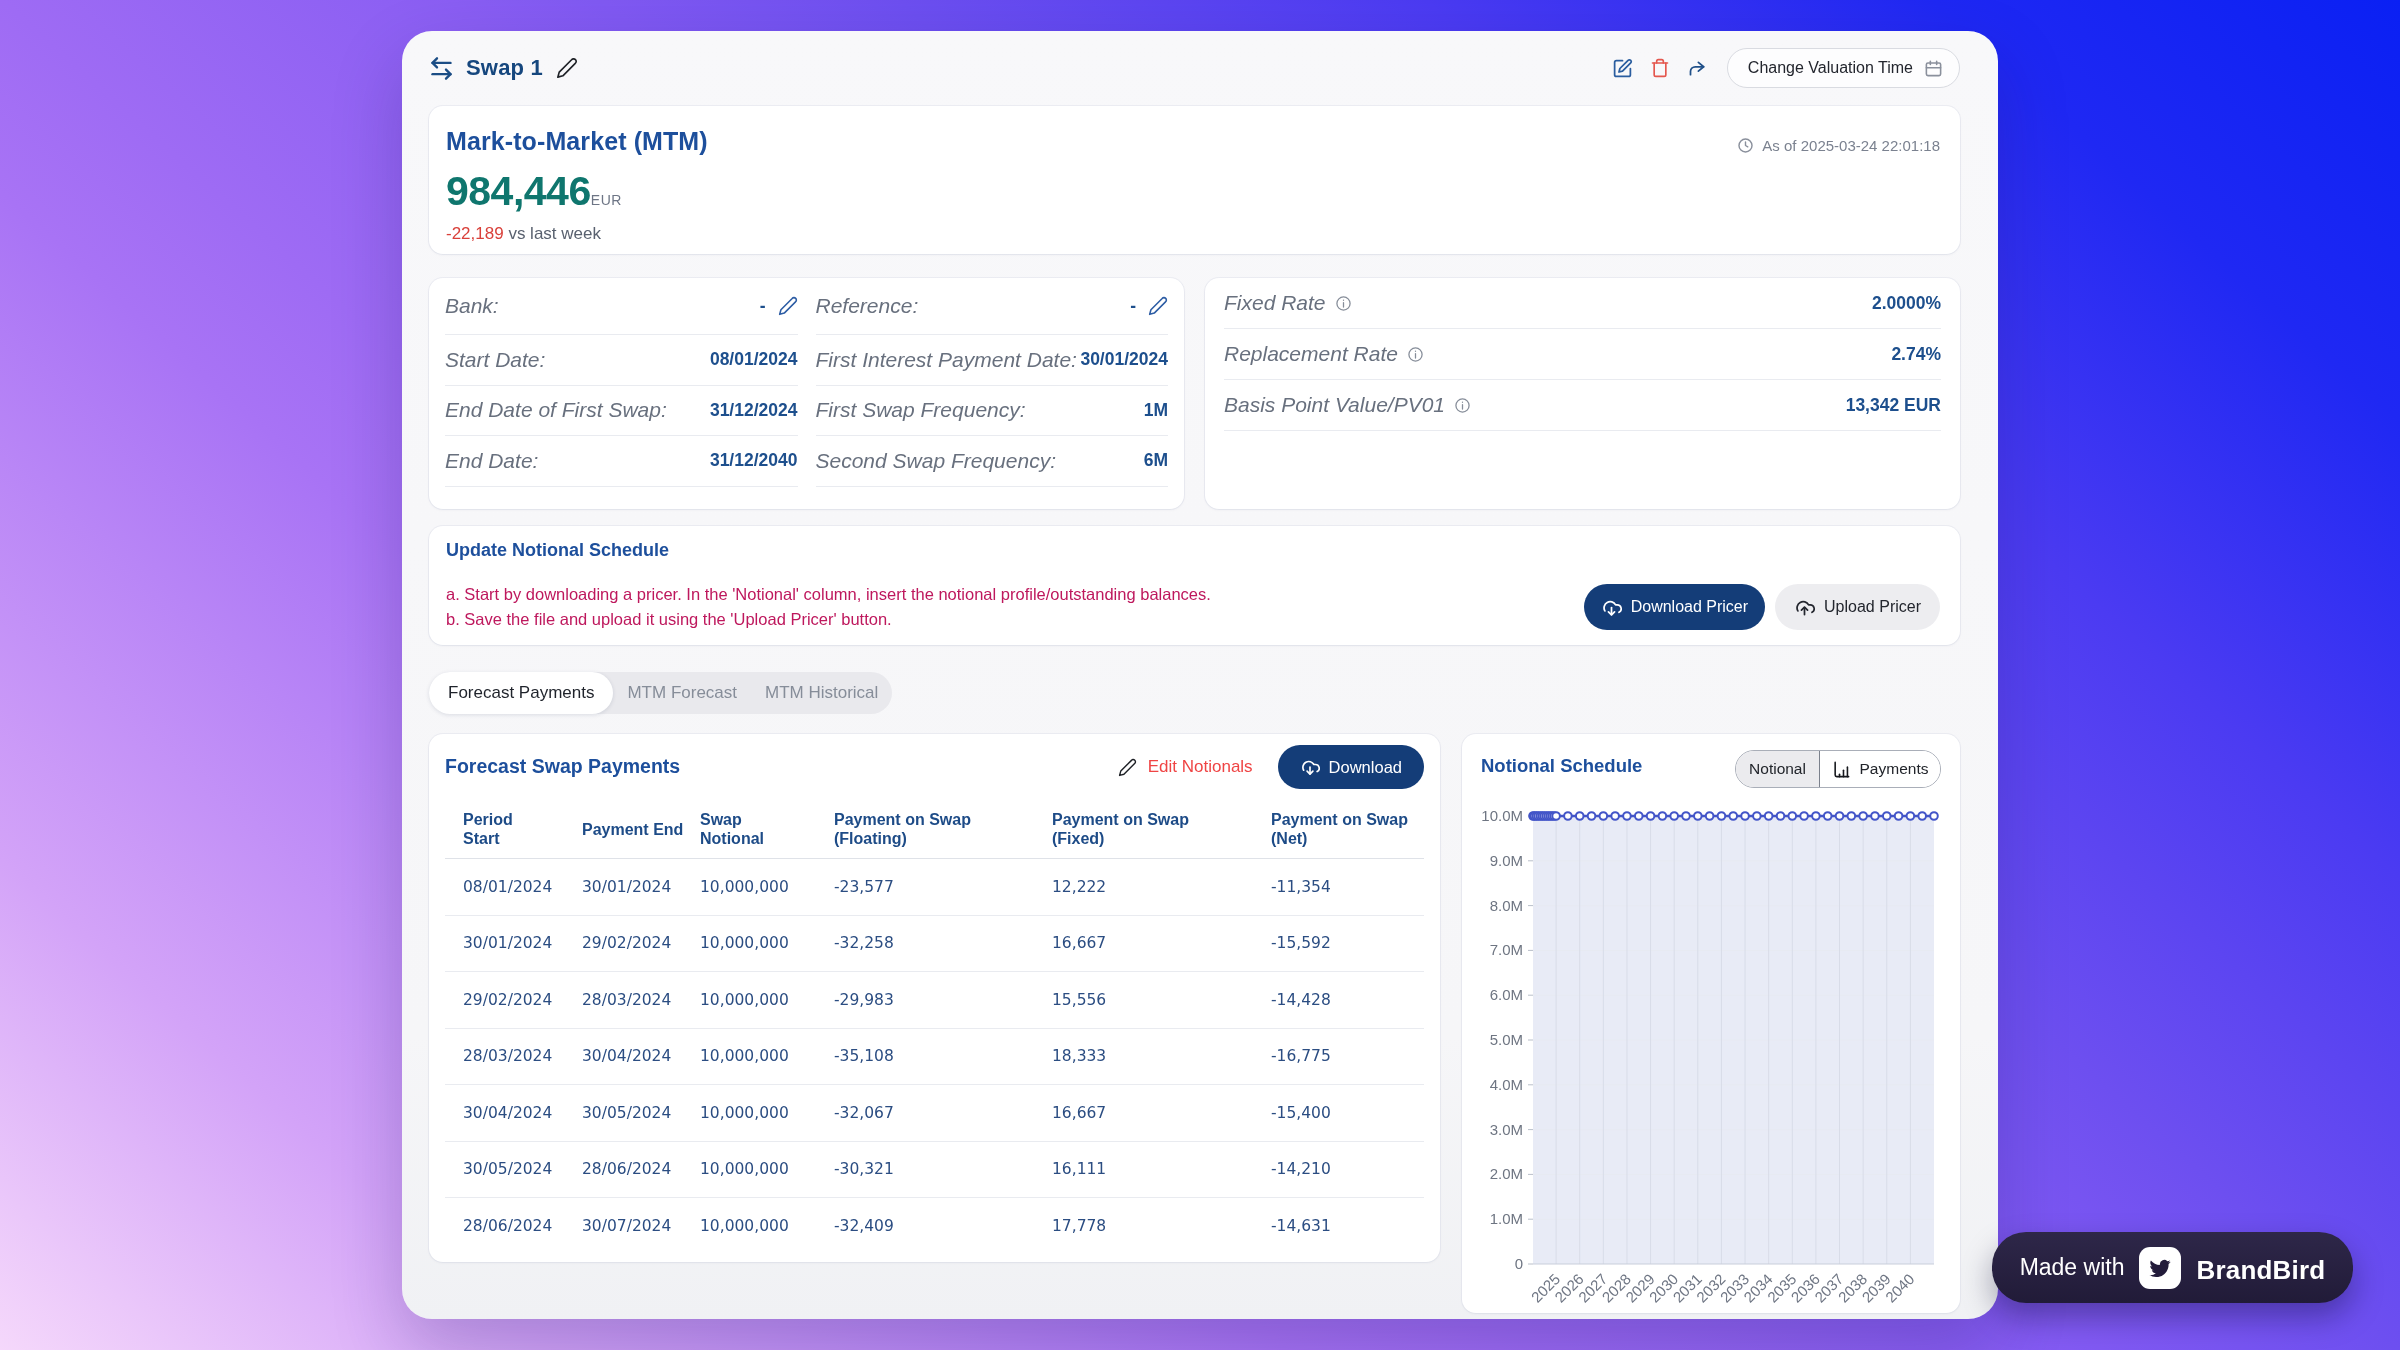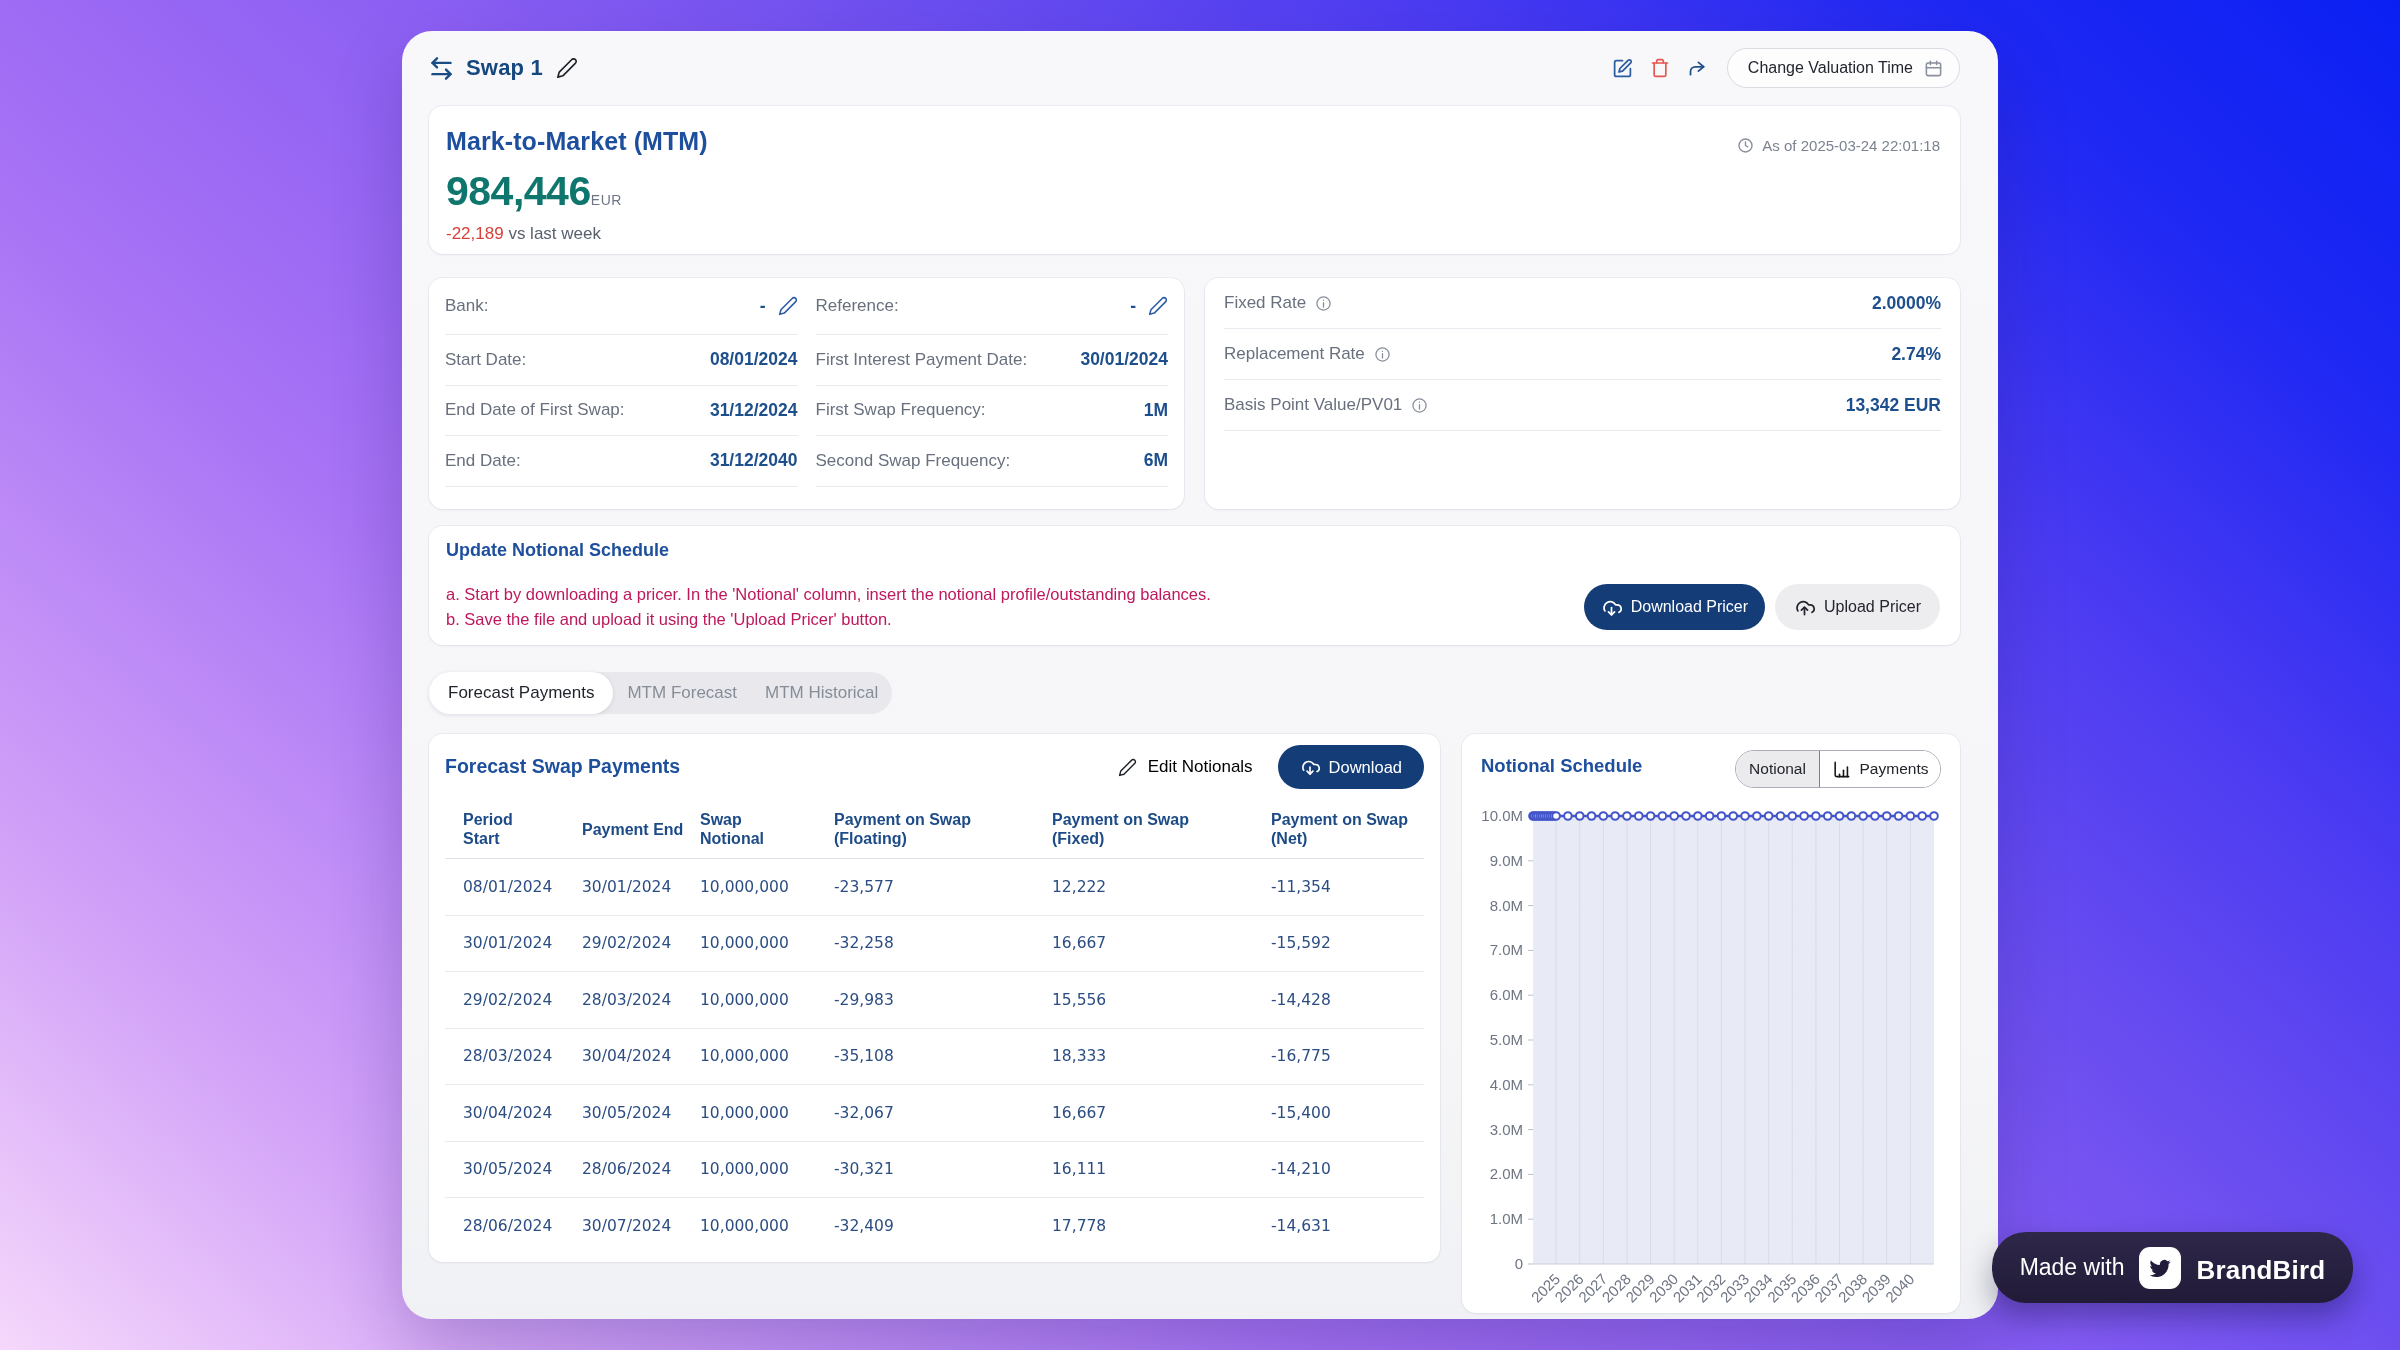--- a/index.html
+++ b/index.html
@@ -57,21 +57,21 @@
 
   
   .details-left { left: 27px; top: 247px; width: 755px; height: 231px; padding: 0 16px; }
   .details-right { left: 803px; top: 247px; width: 755px; height: 231px; padding: 0 19px; }
   .detail-cols { display: flex; gap: 18px; height: 100%; }
   .detail-col { flex: 1 1 0; }
   .detail-row { display: flex; align-items: center; justify-content: space-between;
                 border-bottom: 1px solid #e9ebf0; }
   .detail-row.r1 { height: 57px; }
   .detail-row.rn { height: 50.5px; }
-  .detail-label { font-size: 17px; color: #68707e; display: flex; align-items: center; gap: 9px; white-space: nowrap; }
+  .detail-label { font-size: 21px; color: #68707e; display: flex; align-items: center; gap: 9px; white-space: nowrap; font-style: italic; }
   .detail-value { font-size: 17.5px; font-weight: 700; color: #1d4f8d; display: flex; align-items: center; gap: 12px; white-space: nowrap; }
   .icon-pencil-blue { color: #2d5da4; }
   .icon-info { color: #868d99; }
   .rate-row { display: flex; align-items: center; justify-content: space-between; border-bottom: 1px solid #e9ebf0; height: 51px; }
 
   
   .update-card { left: 27px; top: 495px; width: 1531px; height: 119px; padding: 14px 20px 0 17px; }
   .update-title { font-size: 18px; font-weight: 700; color: #1d4f9c; }
   .update-lines { margin-top: 21px; font-size: 16.5px; color: #be185d; line-height: 25px; }
   .update-actions { position: absolute; right: 20px; top: 58px; display: flex; gap: 10px; }
@@ -86,21 +86,21 @@
   .tab { border: none; background: none; cursor: pointer; font-family: inherit; font-size: 17px;
          color: #868d99; padding: 0 14px; height: 42px; border-radius: 21px; white-space: nowrap; }
   .tab.active { background: #ffffff; color: #1f232b; box-shadow: 0 1px 4px rgba(20,30,70,0.12); padding: 0 19px; }
 
   
   .table-card { left: 27px; top: 703px; width: 1011px; height: 528px; padding: 0 16px; }
   .table-head-row { position: absolute; left: 16px; right: 16px; top: 11px; height: 44px; }
   .table-title { position: absolute; left: 0; top: 10px; font-size: 19.5px; font-weight: 700; color: #1d4f9c; }
   .table-actions { position: absolute; right: 0; top: 0; display: flex; align-items: center; gap: 25px; }
   .edit-notionals { display: inline-flex; align-items: center; gap: 11px; background: none; border: none;
-                    cursor: pointer; font-family: inherit; font-size: 17px; color: #000000; }
+                    cursor: pointer; font-family: inherit; font-size: 17px; color: #ef4444; }
   .icon-pencil-en { color: #1e2126; }
   .dl-btn { height: 44px; padding: 0 22px; font-size: 16.5px; }
   .ptable { position: absolute; left: 16px; right: 16px; top: 66px; }
   .prow { display: flex; align-items: center; border-bottom: 1px solid #e9ebf0; }
   .prow.head { align-items: center; height: 59px; border-bottom-color: #dfe2e8; }
   .prow.body { height: 56.5px; }
   .prow.body.last { border-bottom: none; }
   .pcell { flex: 0 0 auto; font-family: "DejaVu Sans", sans-serif; font-size: 15.5px; color: #2b4d82; font-weight: 400; white-space: pre-line; }
   .prow.head .pcell { font-family: "Liberation Sans", sans-serif; font-size: 16px; line-height: 19px; color: #1d4b87; font-weight: 700; }
   .c0 { width: 137px; padding-left: 18px; }

